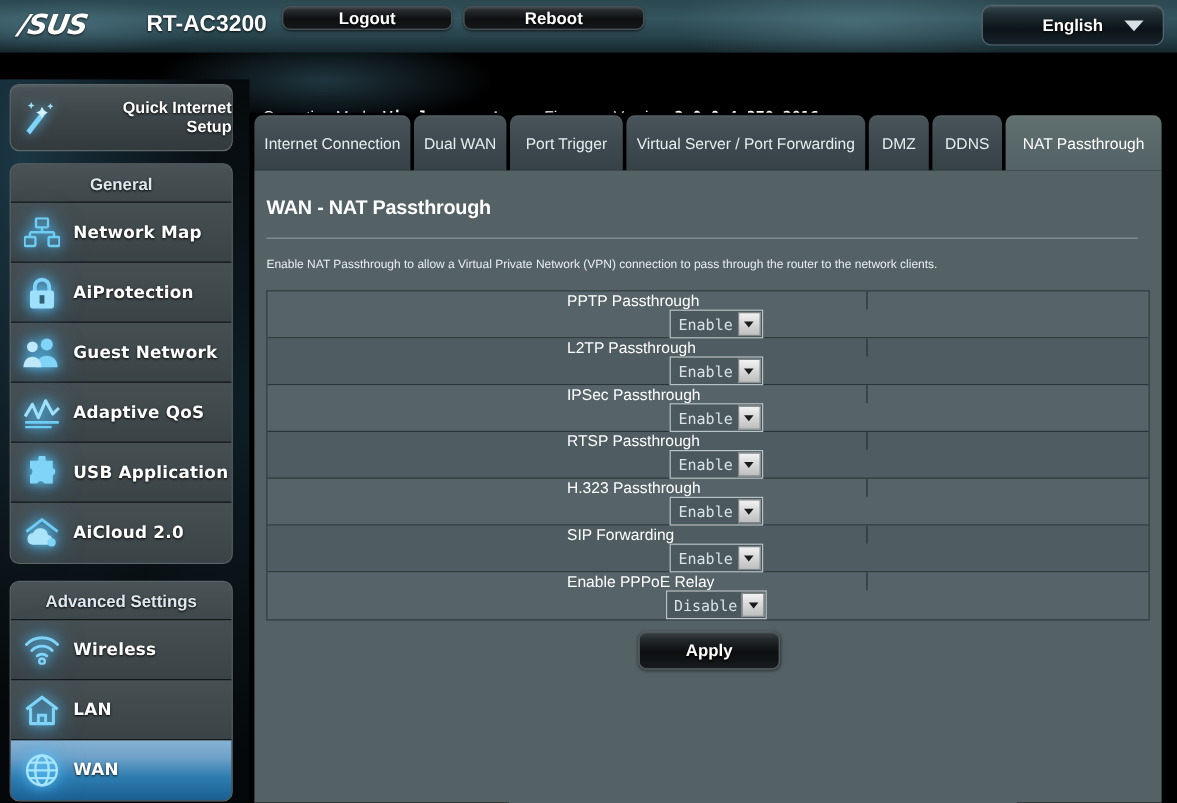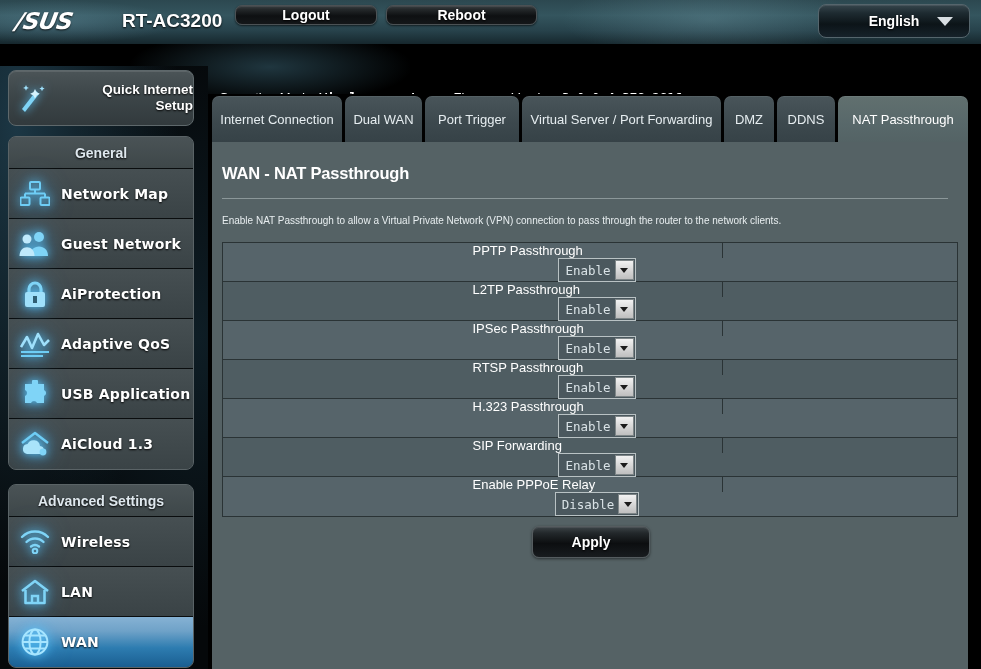--- a/index.html
+++ b/index.html
@@ -288,43 +288,43 @@
             <path d="M15 8.5 v4 M5 12.5 h20 M5 12.5 v4 M25 12.5 v4" stroke="#6ecdf5" stroke-width="2" fill="none"></path>
             <rect x="0.5" y="16.5" width="9" height="7.5" rx="1" fill="none" stroke="#6ecdf5" stroke-width="2"></rect>
             <rect x="20.5" y="16.5" width="9" height="7.5" rx="1" fill="none" stroke="#6ecdf5" stroke-width="2"></rect>
           </svg>
         </span>
         <span class="mi-label">Network Map</span>
       </div>
 
       <div class="menu-item">
         <span class="mi-icon">
+          <svg width="24" height="28" viewBox="0 0 24 28">
+            <path d="M6 13 v-4 a6 6 0 0 1 12 0 v4" fill="none" stroke="#7fd4f7" stroke-width="3.2"></path>
+            <rect x="2" y="12" width="20" height="15" rx="2" fill="#9fe0fb"></rect>
+            <rect x="10" y="16" width="4" height="7" fill="#2f5f74"></rect>
+          </svg>
+        </span>
+        <span class="mi-label">AiProtection</span>
+      </div>
+
+      <div class="menu-item">
+        <span class="mi-icon">
           <svg width="32" height="26" viewBox="0 0 32 26">
             <circle cx="20" cy="6" r="5" fill="#7fd4f7"></circle>
             <path d="M11 25 c0-6 4-9.5 9-9.5 s9 3.5 9 9.5 z" fill="#7fd4f7"></path>
             <circle cx="8" cy="8" r="4.5" fill="#bfe9fb"></circle>
             <path d="M0.5 25 c0-5.5 3.5-8.8 7.5-8.8 s7.5 3.3 7.5 8.8 z" fill="#bfe9fb"></path>
           </svg>
         </span>
         <span class="mi-label">Guest Network</span>
       </div>
 
       <div class="menu-item">
         <span class="mi-icon">
-          <svg width="24" height="28" viewBox="0 0 24 28">
-            <path d="M6 13 v-4 a6 6 0 0 1 12 0 v4" fill="none" stroke="#7fd4f7" stroke-width="3.2"></path>
-            <rect x="2" y="12" width="20" height="15" rx="2" fill="#9fe0fb"></rect>
-            <rect x="10" y="16" width="4" height="7" fill="#2f5f74"></rect>
-          </svg>
-        </span>
-        <span class="mi-label">AiProtection</span>
-      </div>
-
-      <div class="menu-item">
-        <span class="mi-icon">
           <svg width="30" height="26" viewBox="0 0 30 26">
             <path d="M1 16 L7 6 L12 17 L18 3 L24 14 L29 9" fill="none" stroke="#9fe0fb" stroke-width="2.6" stroke-linejoin="round"></path>
             <path d="M1 21 h28 M1 25 h22" stroke="#6ecdf5" stroke-width="2.2"></path>
           </svg>
         </span>
         <span class="mi-label">Adaptive QoS</span>
       </div>
 
       <div class="menu-item">
         <span class="mi-icon">
@@ -336,21 +336,21 @@
       </div>
 
       <div class="menu-item">
         <span class="mi-icon">
           <svg width="32" height="26" viewBox="0 0 32 26">
             <path d="M3 12 L16 2 L29 12" fill="none" stroke="#6ecdf5" stroke-width="2.4" stroke-linejoin="round"></path>
             <path d="M8 23 a5 5 0 0 1 0.6 -9.9 a6.5 6.5 0 0 1 12.4 1.8 a4 4 0 0 1 -0.6 8.1 z" fill="#a9e4fa"></path>
             <circle cx="24" cy="21" r="3.4" fill="#7fd4f7"></circle>
           </svg>
         </span>
-        <span class="mi-label">AiCloud 1.3</span>
+        <span class="mi-label">AiCloud 2.0</span>
       </div>
     </div>
 
     <div class="menu-group" id="group-advanced">
       <div class="group-title">Advanced Settings</div>
 
       <div class="menu-item">
         <span class="mi-icon">
           <svg width="30" height="24" viewBox="0 0 30 24">
             <path d="M2 7 a18 18 0 0 1 26 0" fill="none" stroke="#7fd4f7" stroke-width="2.4" stroke-linecap="round"></path>

